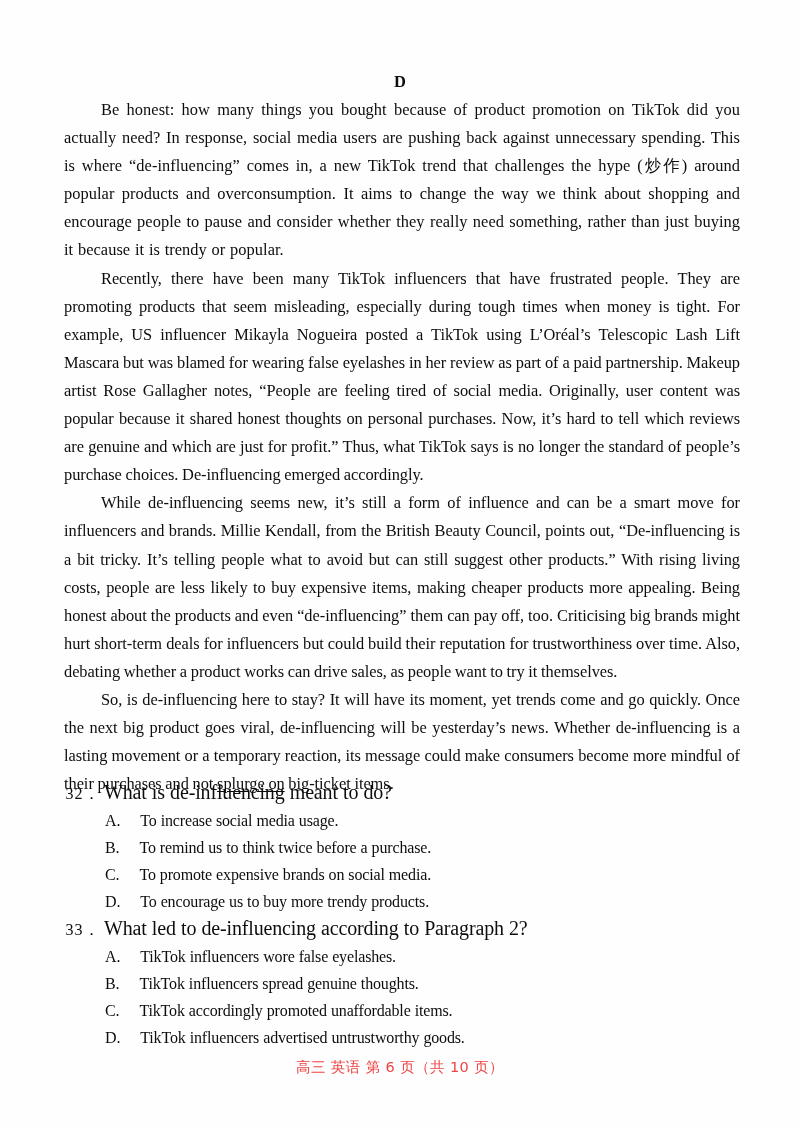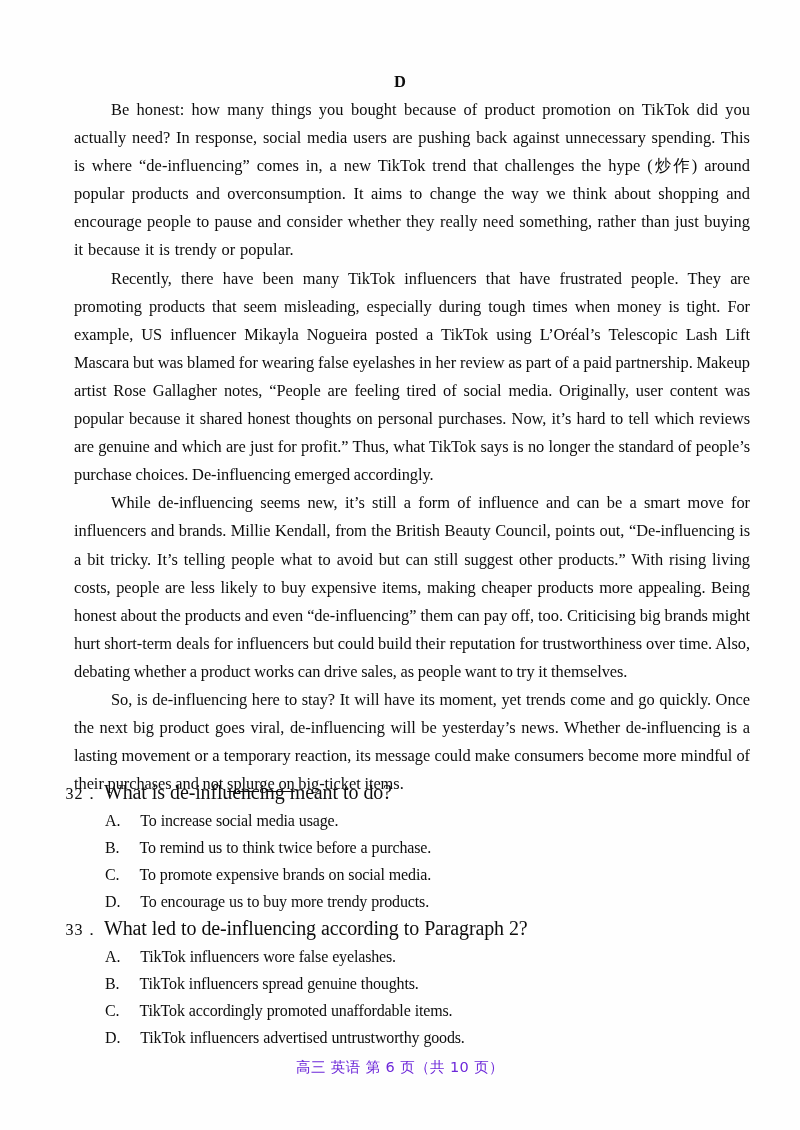--- a/index.html
+++ b/index.html
@@ -34,21 +34,21 @@
     width: 800px;
     text-align: center;
     font-size: 16.5px;
     font-weight: bold;
     letter-spacing: 0.2px;
     line-height: 20px;
   }
 
   .passage {
     position: absolute;
-    left: 74px;
+    left: 64px;
     top: 96px;
     width: 676px;
   }
 
   .passage p {
     margin: 0;
     text-align: justify;
     text-justify: inter-word;
     text-indent: 37px;
     font-size: 16.4px;
@@ -140,21 +140,21 @@
     text-align: center;
     font-size: 15px;
     line-height: 20px;
   }
 
   .footer-inner {
     display: inline-block;
     font-family: "DejaVu Sans", "Liberation Sans", sans-serif;
     font-size: 14.5px;
     letter-spacing: 0.4px;
-    color: #6d28d9;
+    color: #ef4444;
   }
 </style>
 </head>
 <body>
 
 <div class="page">
 
   <div class="section-letter">D</div>
 
   <div class="passage">

